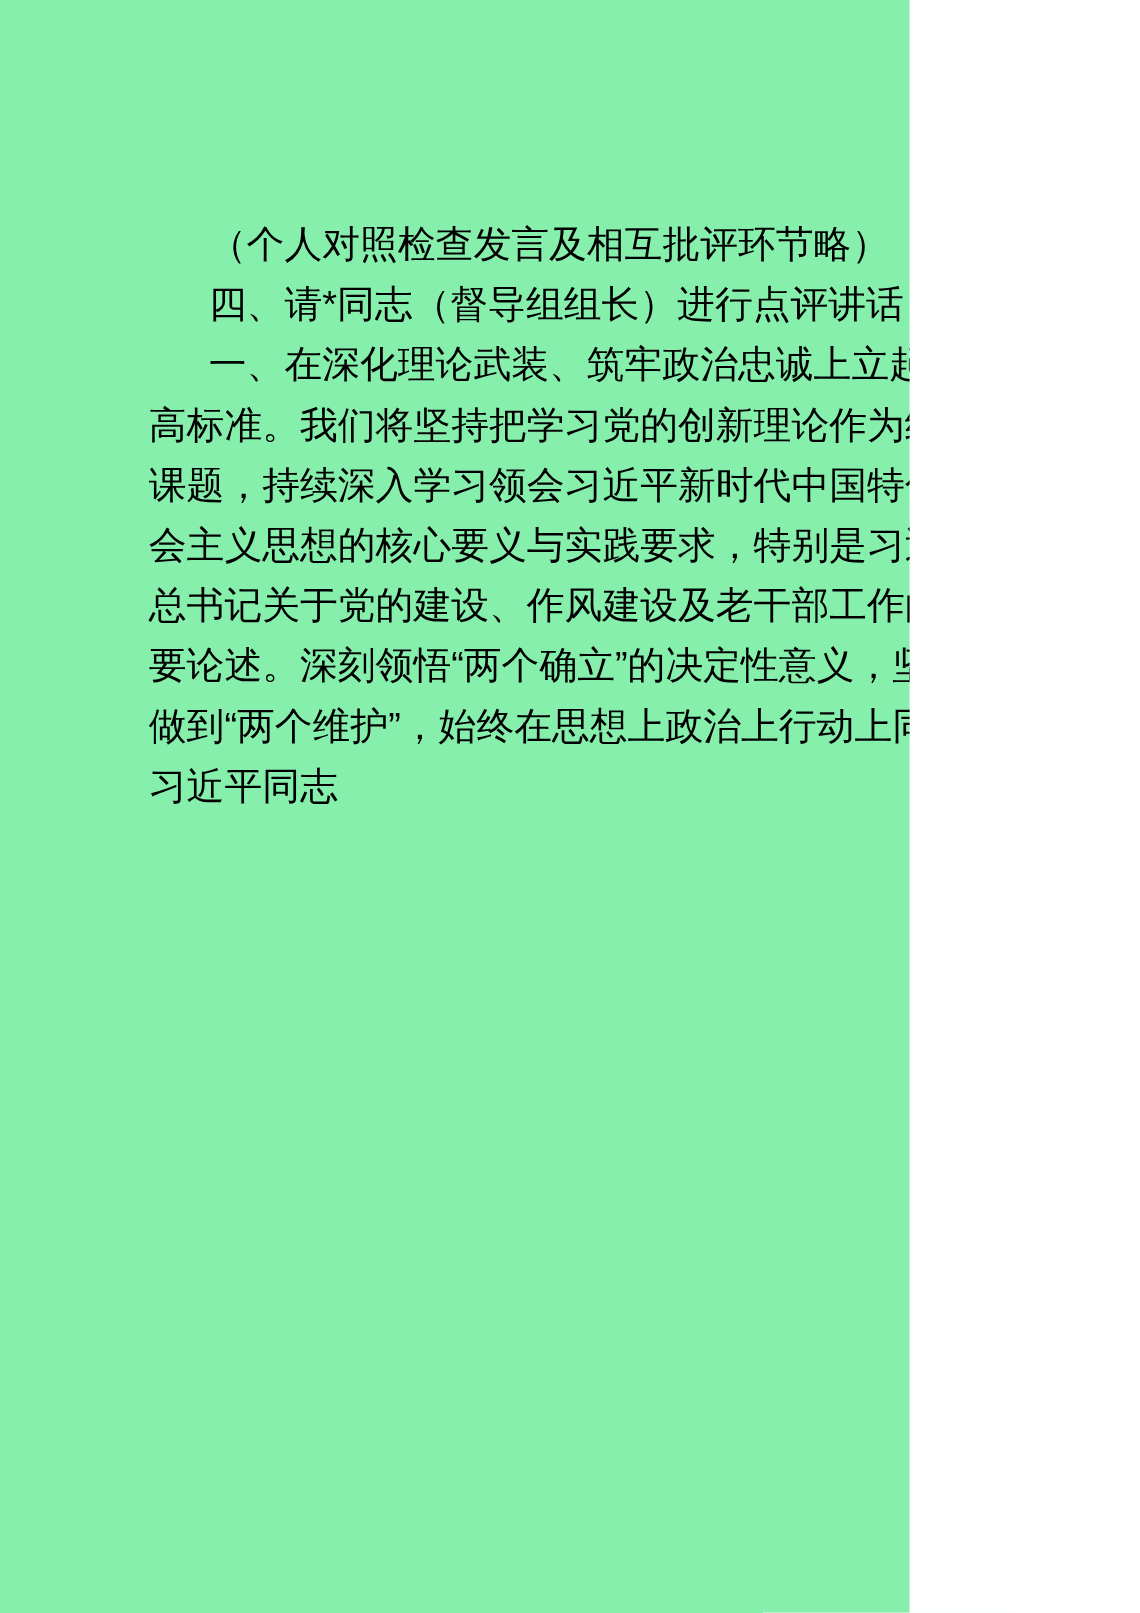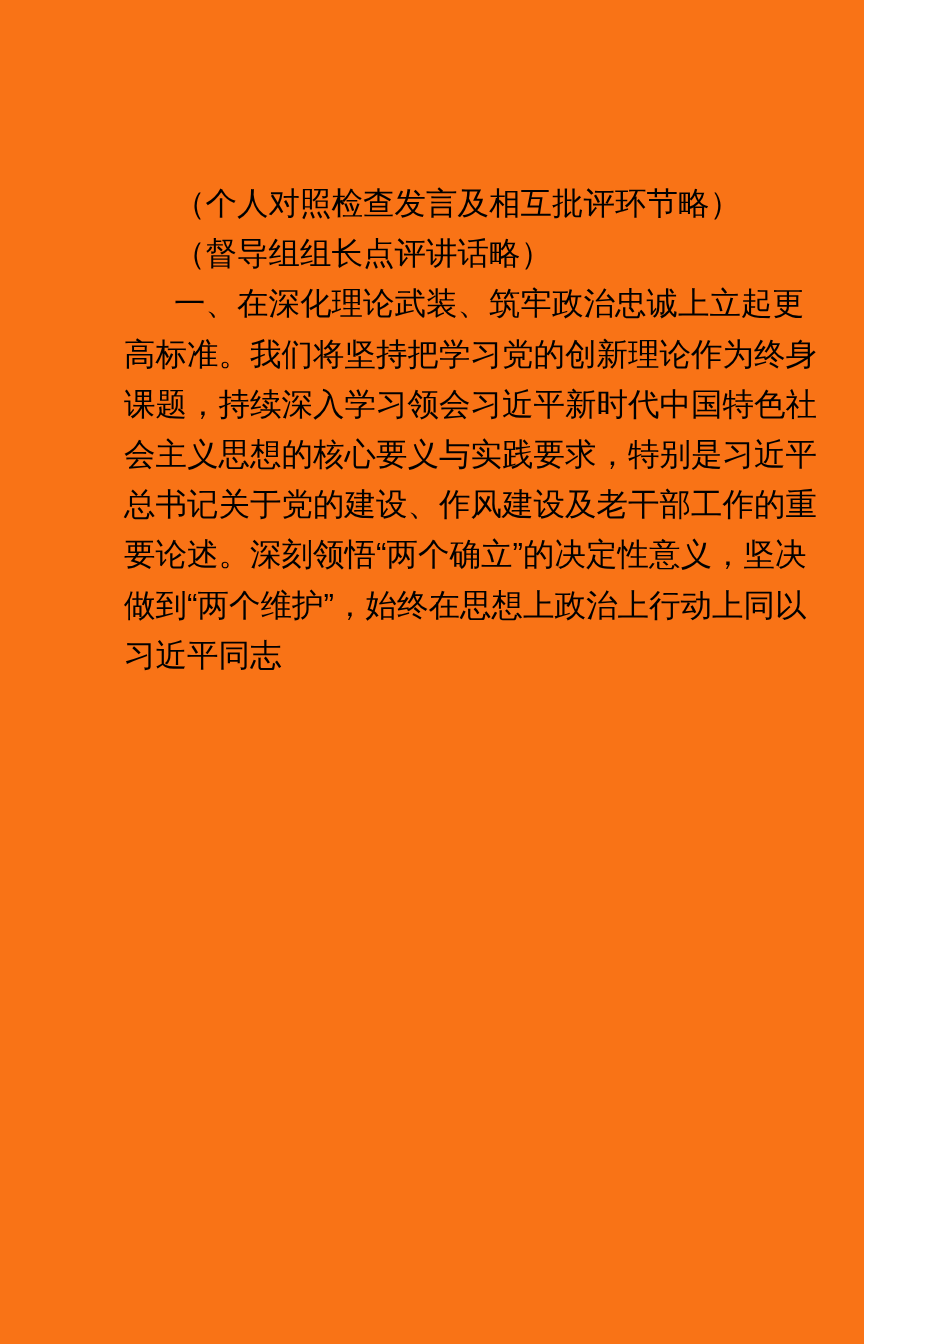--- a/index.html
+++ b/index.html
@@ -2,23 +2,23 @@
 <html><head>
 <meta charset="utf-8">
 <style>
   html, body {
     margin: 0;
     padding: 0;
     background: #ffffff;
   }
   .page {
     position: relative;
-    width: 864px;
+    width: 758px;
     height: 1344px;
-    background: #f97316;
+    background: #86efac;
     overflow: hidden;
     box-sizing: border-box;
   }
   .doc-body {
     position: absolute;
     left: 124px;
     top: 178px;
     width: 706px;
   }
   .para {
@@ -38,16 +38,16 @@
   .para:last-child {
     text-align: left;
   }
 </style>
 </head>
 <body>
 
 <div class="page">
   <div class="doc-body">
     <p class="para">（个人对照检查发言及相互批评环节略）</p>
-    <p class="para">（督导组组长点评讲话略）</p>
+    <p class="para">四、请*同志（督导组组长）进行点评讲话</p>
     <p class="para">一、在深化理论武装、筑牢政治忠诚上立起更高标准。我们将坚持把学习党的创新理论作为终身课题，持续深入学习领会习近平新时代中国特色社会主义思想的核心要义与实践要求，特别是习近平总书记关于党的建设、作风建设及老干部工作的重要论述。深刻领悟“两个确立”的决定性意义，坚决做到“两个维护”，始终在思想上政治上行动上同以习近平同志</p>
   </div>
 </div>
 
 </body></html>

